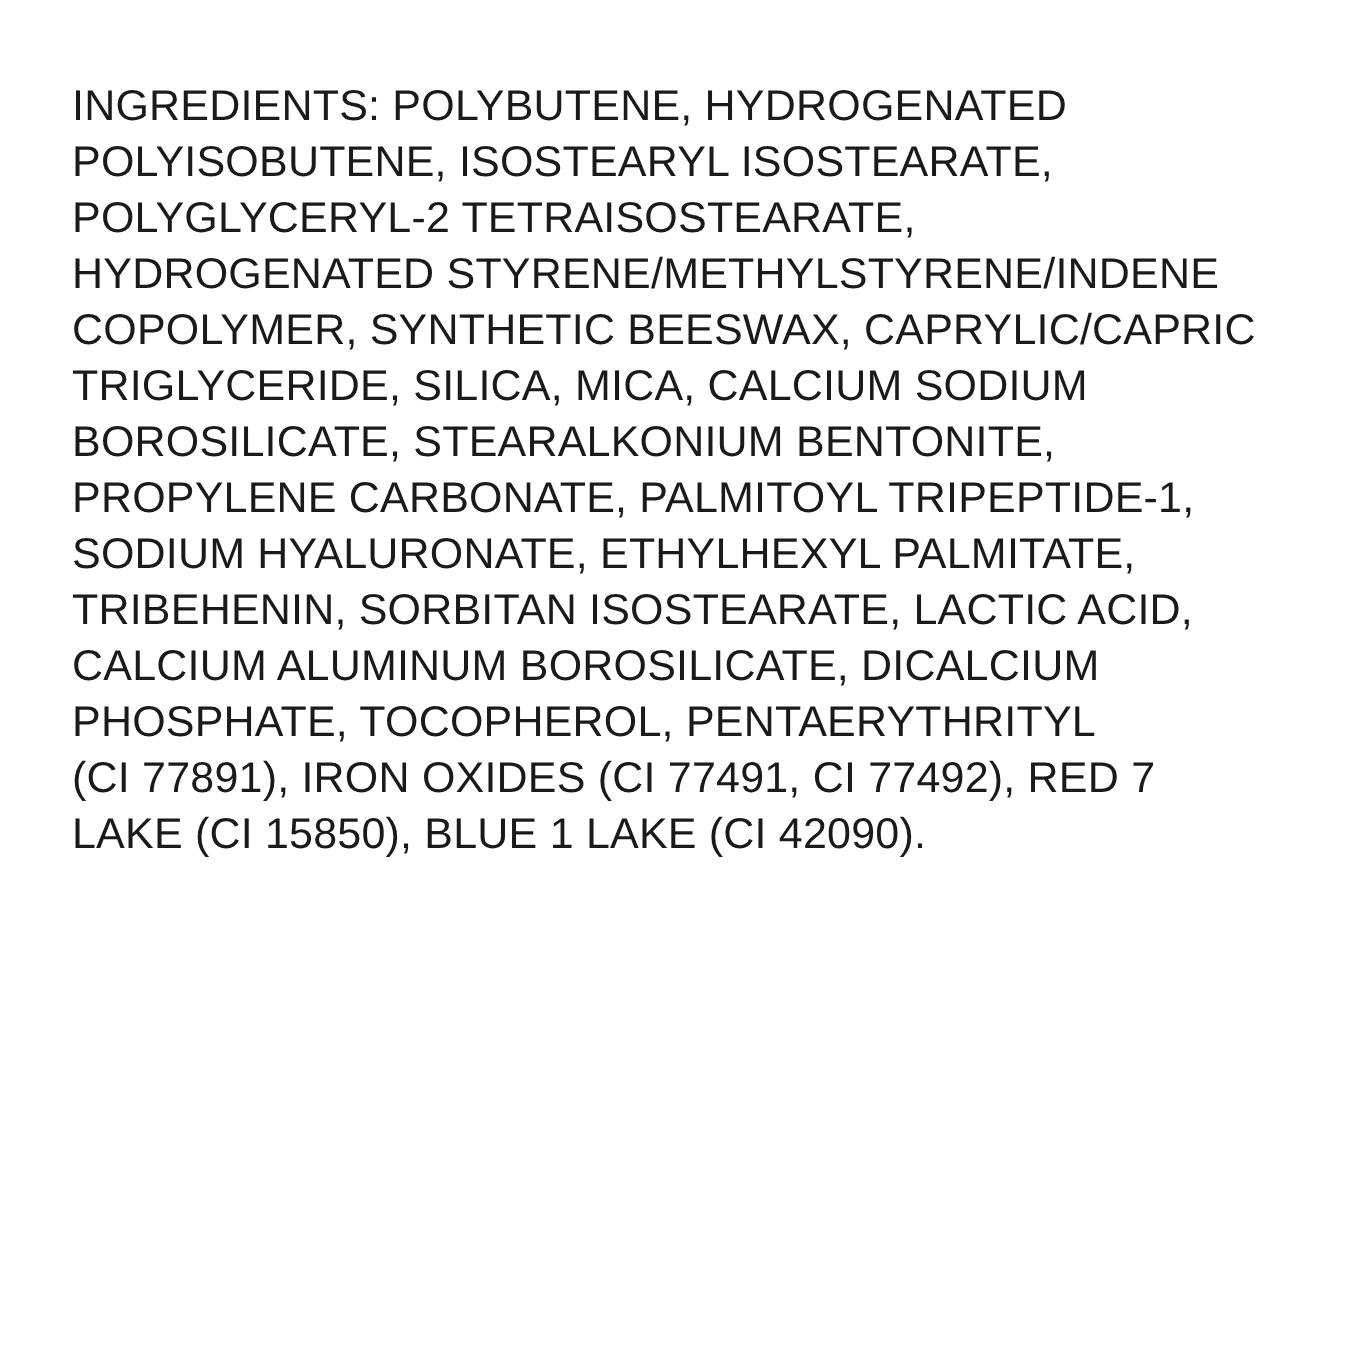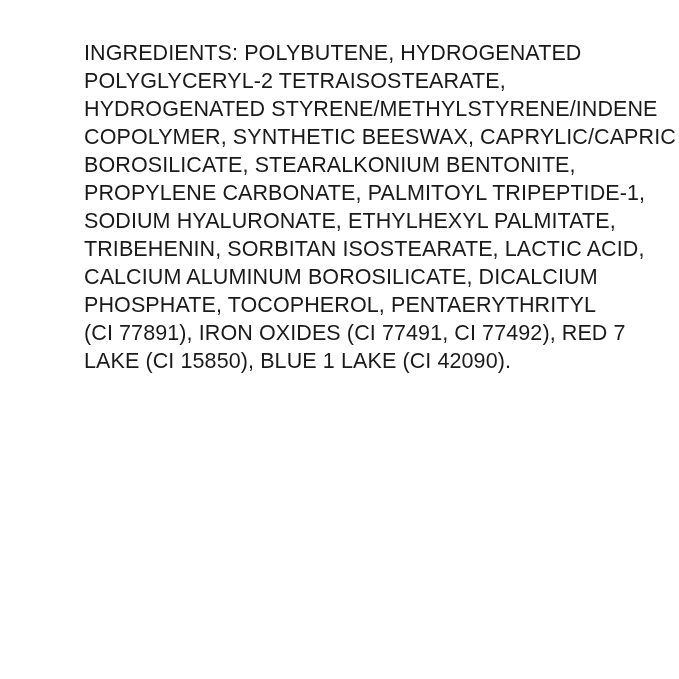--- a/index.html
+++ b/index.html
@@ -27,32 +27,33 @@
     color: #1a1a1a;
     font-size: 21.5px;
     line-height: 28px;
     font-weight: 400;
     letter-spacing: 0.1px;
     text-transform: uppercase;
     white-space: nowrap;
   }
   .ingredients-block .line {
     height: 28px;
-    margin-left: 48px;
   }
 </style>
 </head>
 <body>
 
 <div class="label-canvas">
   <div class="ingredients-block">
       <div class="line">INGREDIENTS: POLYBUTENE, HYDROGENATED</div>
+      <div class="line">POLYISOBUTENE, ISOSTEARYL ISOSTEARATE,</div>
       <div class="line">POLYGLYCERYL-2 TETRAISOSTEARATE,</div>
       <div class="line">HYDROGENATED STYRENE/METHYLSTYRENE/INDENE</div>
       <div class="line">COPOLYMER, SYNTHETIC BEESWAX, CAPRYLIC/CAPRIC</div>
+      <div class="line">TRIGLYCERIDE, SILICA, MICA, CALCIUM SODIUM</div>
       <div class="line">BOROSILICATE, STEARALKONIUM BENTONITE,</div>
       <div class="line">PROPYLENE CARBONATE, PALMITOYL TRIPEPTIDE-1,</div>
       <div class="line">SODIUM HYALURONATE, ETHYLHEXYL PALMITATE,</div>
       <div class="line">TRIBEHENIN, SORBITAN ISOSTEARATE, LACTIC ACID,</div>
       <div class="line">CALCIUM ALUMINUM BOROSILICATE, DICALCIUM</div>
       <div class="line">PHOSPHATE, TOCOPHEROL, PENTAERYTHRITYL</div>
       <div class="line">(CI 77891), IRON OXIDES (CI 77491, CI 77492), RED 7</div>
       <div class="line">LAKE (CI 15850), BLUE 1 LAKE (CI 42090).</div>
     </div>
 </div>

